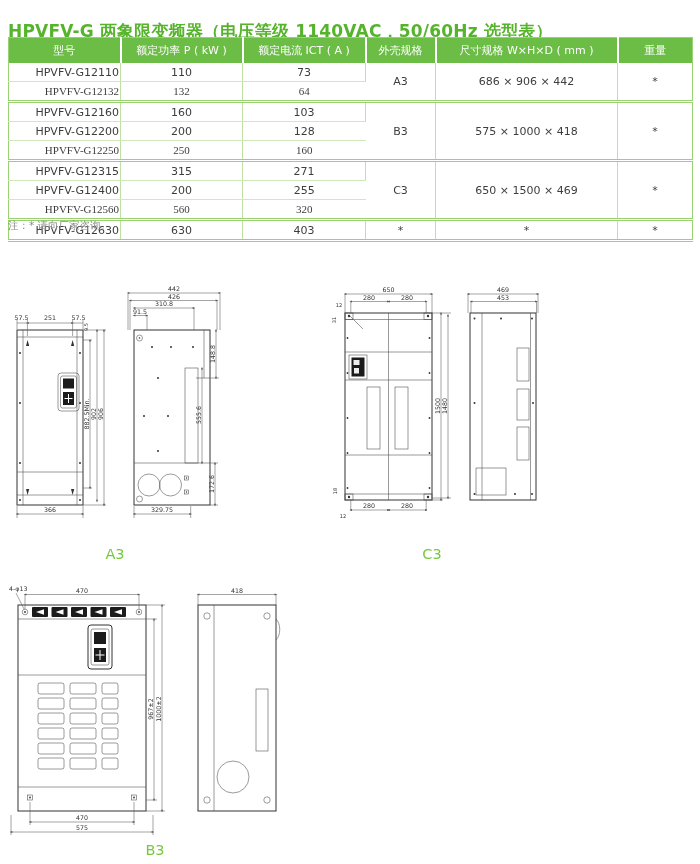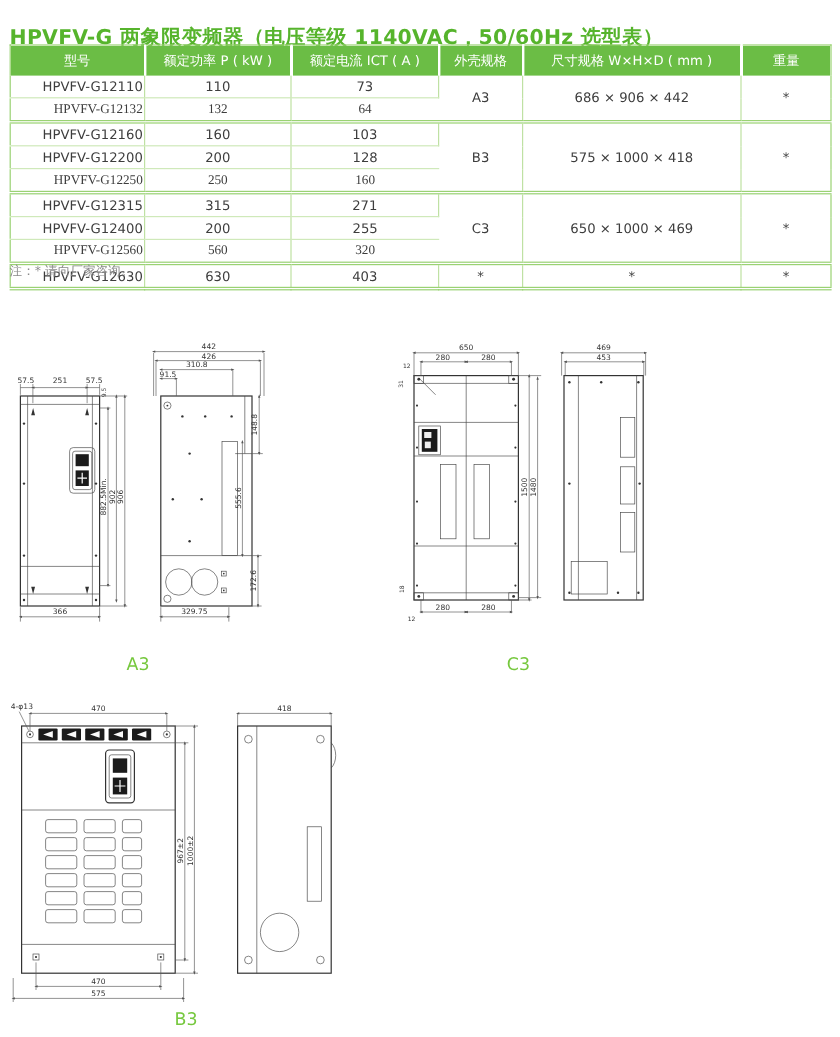--- a/index.html
+++ b/index.html
@@ -106,21 +106,21 @@
     <tr class="gend">
       <td class="model">HPVFV-G12250</td>
       <td>250</td>
       <td>160</td>
     </tr>
     <tr>
       <td class="model">HPVFV-G12315</td>
       <td>315</td>
       <td>271</td>
       <td rowspan="3" class="grp">C3</td>
-      <td rowspan="3" class="grp">650 × 1000 × 469</td>
+      <td rowspan="3" class="grp">650 × 1500 × 469</td>
       <td rowspan="3" class="grp">*</td>
     </tr>
     <tr>
       <td class="model">HPVFV-G12400</td>
       <td>200</td>
       <td>255</td>
     </tr>
     <tr class="gend">
       <td class="model">HPVFV-G12560</td>
       <td>560</td>

